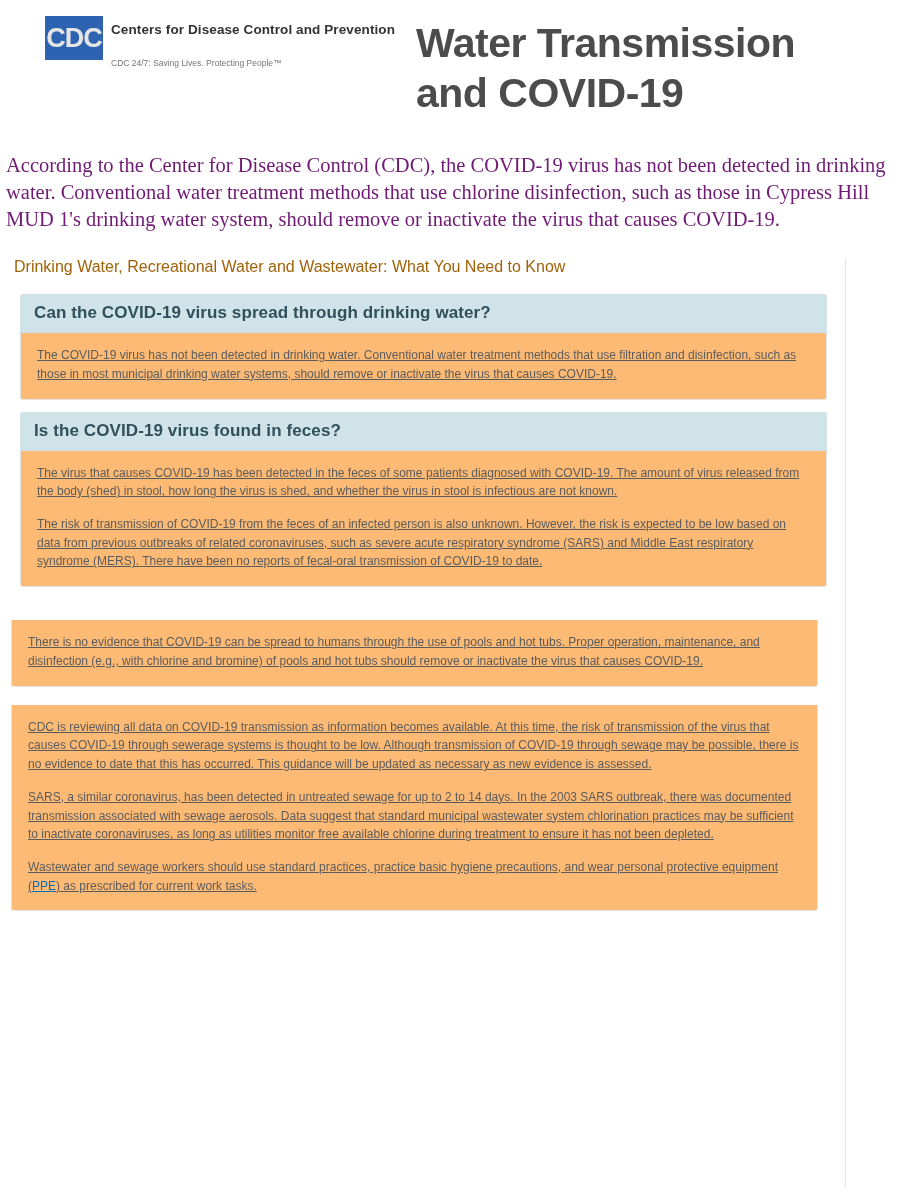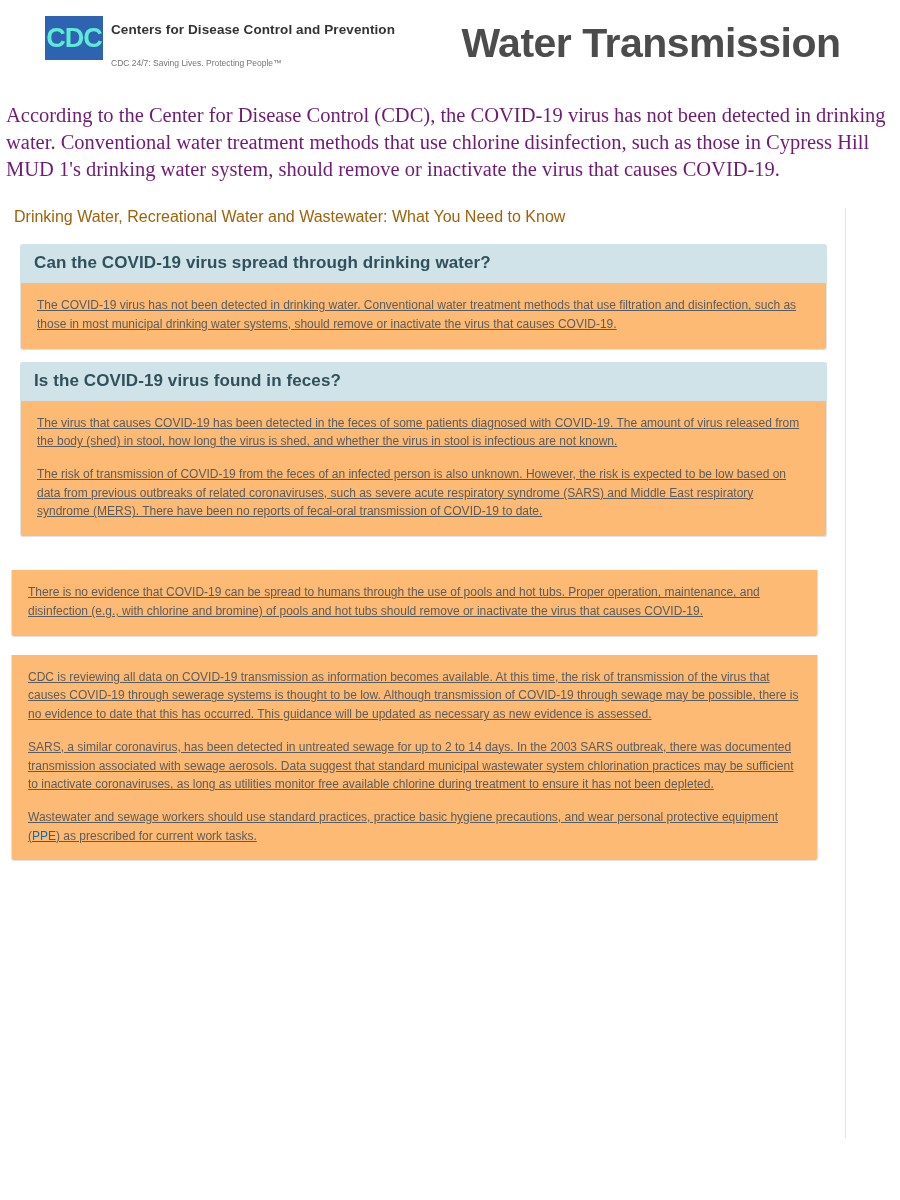--- a/index.html
+++ b/index.html
@@ -18,32 +18,31 @@
 
   
   .top-header {
     display: flex; align-items: flex-start;
     padding: 16px 14px 0 45px;
   }
   .brand { display: flex; align-items: flex-start; }
   .cdc-logo {
     width: 58px; height: 44px;
     background: var(--logo-blue, #2d63b0);
-    color: #5eead4;
+    color: #e5e5e5;
     font-weight: bold; font-size: 27px; letter-spacing: -1px;
     display: flex; align-items: center; justify-content: center;
     font-family: "Liberation Sans", sans-serif;
   }
   .brand-text { margin-left: 8px; padding-top: 6px; }
   .org-name { font-size: 13.5px; color: #333333; font-weight: 600; letter-spacing: 0.1px; }
   .org-tagline { font-size: 8.5px; color: #757575; margin-top: 21px; }
   .doc-title {
     margin-left: auto;
     width: 470px;
-    text-align: center;
     font-weight: bold;
     font-size: 41px;
     line-height: 1.22;
     color: #4c4c4c;
     letter-spacing: -0.5px;
     margin-top: 2px;
   }
 
   
   .intro {
@@ -120,20 +119,21 @@
   <header class="top-header">
     <div class="brand">
       <div class="cdc-logo">CDC</div>
       <div class="brand-text">
         <div class="org-name">Centers for Disease Control and Prevention</div>
         <div class="org-tagline">CDC 24/7: Saving Lives. Protecting People™</div>
       </div>
     </div>
     <div class="doc-title">
       <div>Water Transmission</div>
+      <div>and COVID-19</div>
     </div>
   </header>
 
   <p class="intro">According to the Center for Disease Control (CDC), the COVID-19 virus has not been detected in drinking water. Conventional water treatment methods that use chlorine disinfection, such as those in Cypress Hill MUD 1's drinking water system, should remove or inactivate the virus that causes COVID-19.</p>
 
   <section class="article">
     <p class="subtitle">Drinking Water, Recreational Water and Wastewater: What You Need to Know</p>
 
     <div class="card card-1">
       <div class="q">Can the COVID-19 virus spread through drinking water?</div>

